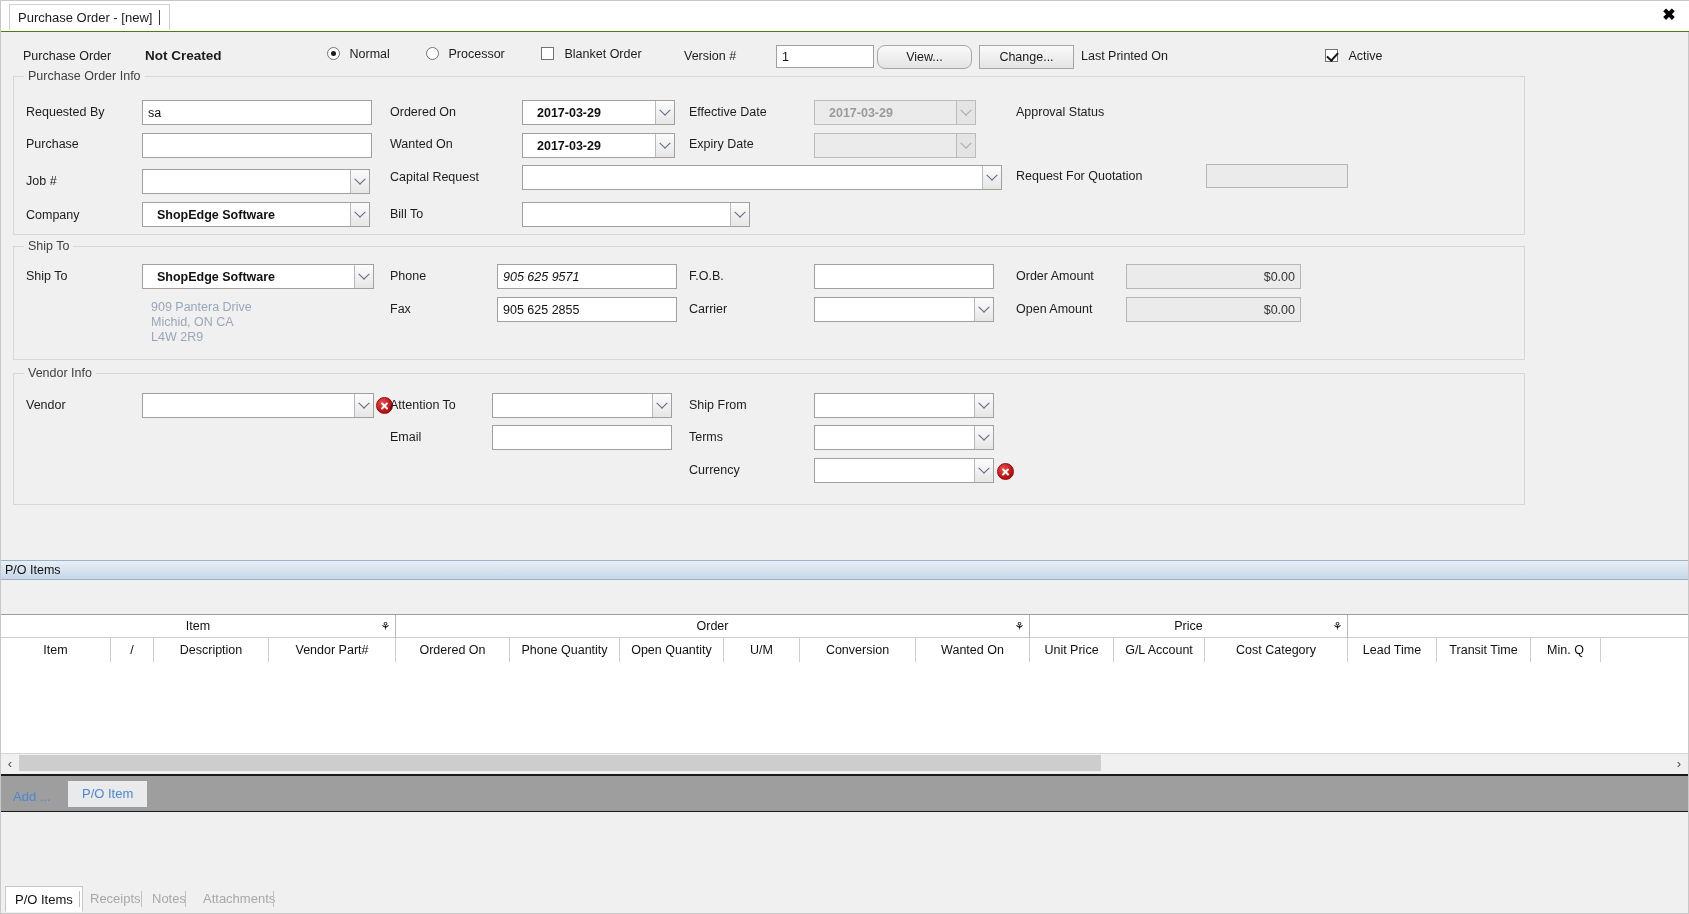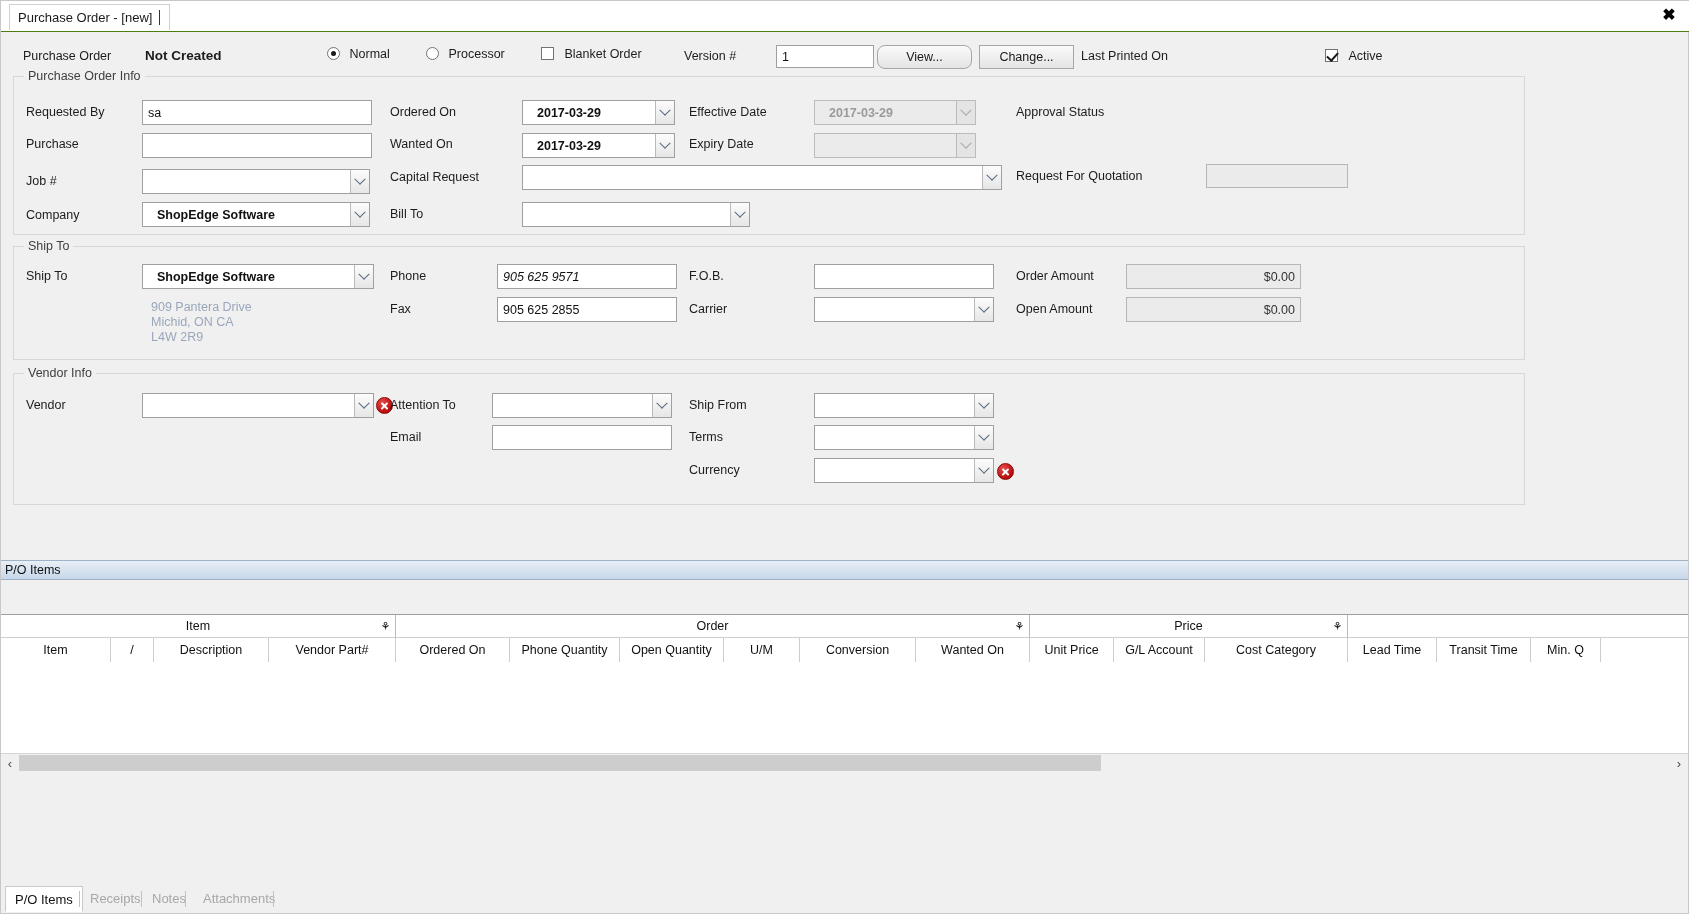--- a/index.html
+++ b/index.html
@@ -512,20 +512,24 @@
     <div class="grid-body"></div>
 
   </div>
 
   <div class="hscroll" style="left:0px; top:752px; width:1687px; height:19px;">
     <div class="arrow-l">‹</div>
     <div class="thumb" style="left:18px; width:1082px;"></div>
     <div class="arrow-r">›</div>
   </div>
 
+  <div class="addbar" style="left:0px; top:773px; width:1687px; height:38px;">
+    <div class="addlbl">Add ...</div>
+    <div class="chip">P/O Item</div>
+  </div>
 
   <div class="tabbar">
     <div class="btab active" style="left:4px;">P/O Items</div>
     <div class="btab-sep" style="left:78px;"></div>
     <div class="btab idle" style="left:80px;">Receipts</div>
     <div class="btab-sep" style="left:140px;"></div>
     <div class="btab idle" style="left:142px;">Notes</div>
     <div class="btab-sep" style="left:184px;"></div>
     <div class="btab idle" style="left:186px;margin-left:7px;">Attachments</div>
     <div class="btab-sep" style="left:272px;"></div>

